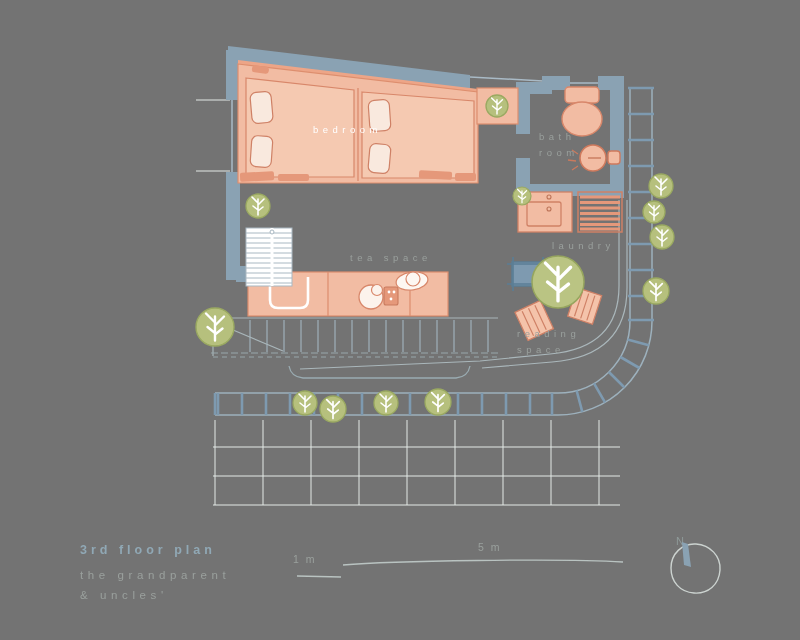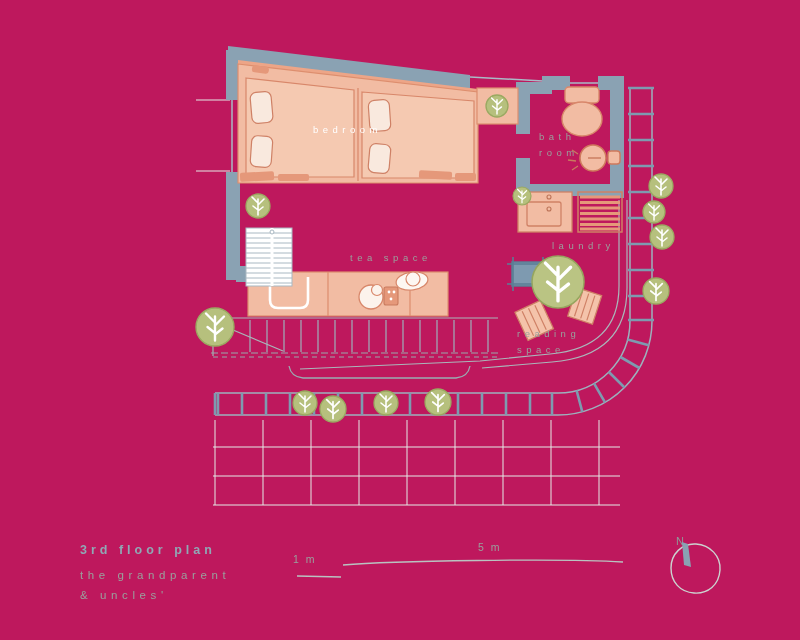--- a/index.html
+++ b/index.html
@@ -1,16 +1,16 @@
 <!DOCTYPE html>
 <html><head>
 <meta charset="utf-8">
 <style>
   html,body{margin:0;padding:0;background:#fdfdfb;}
-  .stage{position:relative;width:800px;height:640px;background:#be185d;overflow:hidden;
+  .stage{position:relative;width:800px;height:640px;background:#737373;overflow:hidden;
          font-family:"Liberation Sans", sans-serif;}
   svg{position:absolute;inset:0;}
   text{font-family:"Liberation Sans", sans-serif;}
   .room-lbl{font-size:9.5px;letter-spacing:4.5px;fill:#9aa09d;}
   .room-lbl.white{fill:#ffffff;}
   .title-main{font-size:12.5px;font-weight:bold;letter-spacing:4px;fill:#90a8b5;}
   .title-sub{font-size:11.5px;letter-spacing:4.6px;fill:#9aa09d;}
   .scale-lbl{font-size:10.5px;letter-spacing:2px;fill:#9aa09d;}
   .north-lbl{font-size:11px;fill:#8f9a99;}
 </style>

